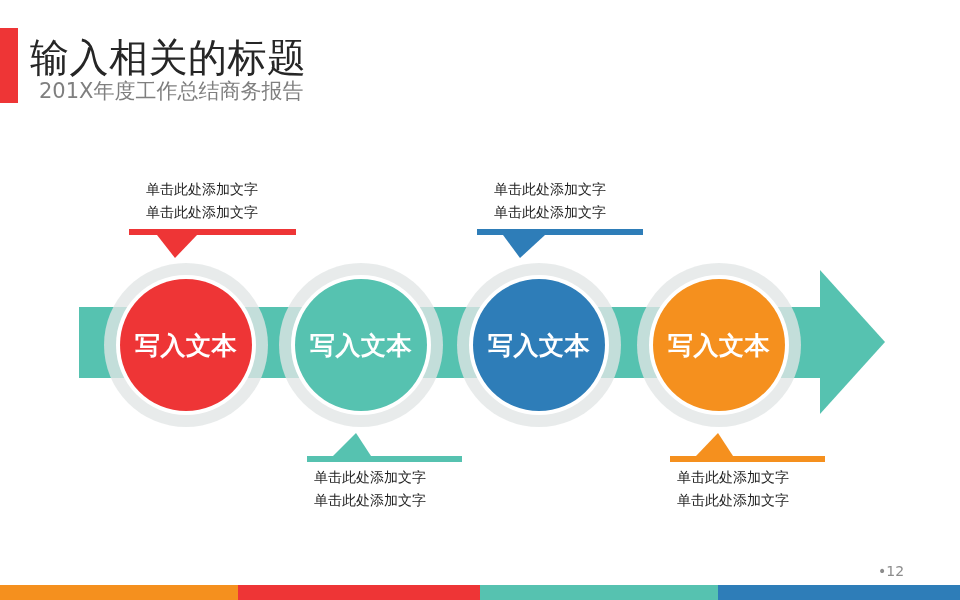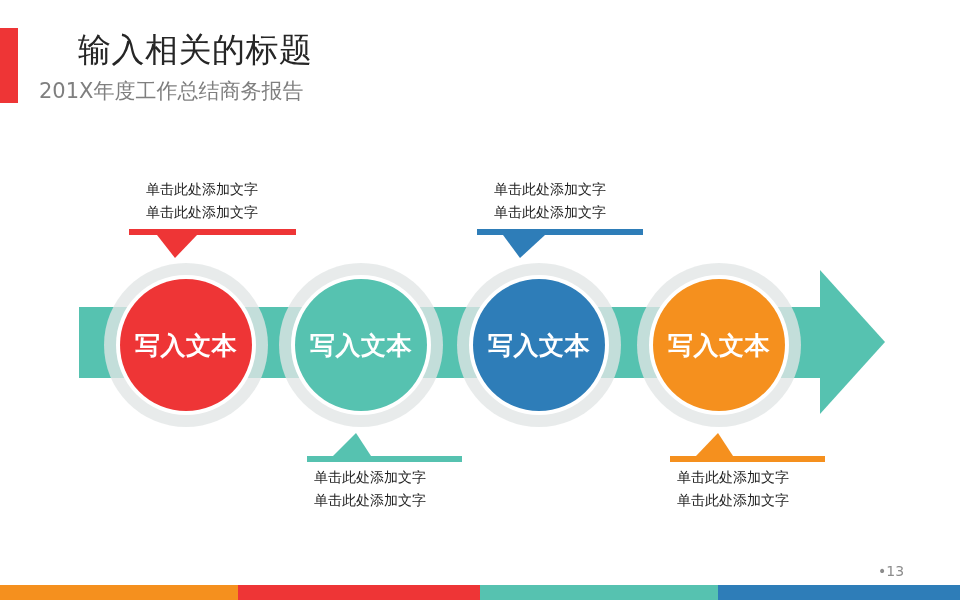--- a/index.html
+++ b/index.html
@@ -1,18 +1,18 @@
 <!DOCTYPE html>
 <html><head>
 <meta charset="utf-8">
 <style>
   html, body { margin:0; padding:0; }
   body { width:960px; height:600px; position:relative; overflow:hidden; background:#ffffff; font-family:"DejaVu Sans", "Liberation Sans", sans-serif; }
   .accent-bar { position:absolute; left:0; top:28px; width:18px; height:75px; }
-  .title { position:absolute; left:30px; top:28px; font-size:33px; color:#262626; line-height:44px; white-space:nowrap; letter-spacing:0.5px;margin-left:48px; }
+  .title { position:absolute; left:30px; top:36px; font-size:39px; color:#262626; line-height:44px; white-space:nowrap; letter-spacing:0.5px; }
   .subtitle { position:absolute; left:39px; top:76px; font-size:21px; color:#7f7f7f; line-height:30px; white-space:nowrap; }
   .band { position:absolute; left:79px; top:307px; width:742px; height:71px; }
   .arrowhead { position:absolute; left:820px; top:270px; width:0; height:0; border-top:72px solid transparent; border-bottom:72px solid transparent; border-left-width:65px; border-left-style:solid; }
   .node { position:absolute; width:164px; height:164px; border-radius:50%; }
   .node .halo { position:absolute; inset:0; border-radius:50%; background:rgba(226,229,230,0.78); }
   .node .white { position:absolute; left:12px; top:12px; width:140px; height:140px; border-radius:50%; background:#ffffff; }
   .node .core { position:absolute; left:16px; top:16px; width:132px; height:132px; border-radius:50%; display:flex; align-items:center; justify-content:center; }
   .node .core span { color:#ffffff; font-weight:bold; font-size:25px; letter-spacing:0.5px; white-space:nowrap; }
   .callout { position:absolute; }
   .callout .text { position:absolute; font-size:14px; color:#1f1f1f; line-height:23px; white-space:nowrap; text-align:left; }
@@ -81,17 +81,17 @@
   <div class="tri" style="left:503px; top:235px; border-left:17px solid transparent; border-right:25px solid transparent; border-top:23px solid #2E7DB8;"></div>
 </div>
 
 <div class="callout" style="left:0; top:0;">
   <div class="tri" style="left:696px; top:433px; border-left:22px solid transparent; border-right:15px solid transparent; border-bottom:23px solid #F5901E;"></div>
   <div class="rule" style="left:670px; top:456px; width:155px; background:#F5901E"></div>
   <div class="text" style="left:677px; top:466px;">单击此处添加文字</div>
   <div class="text" style="left:677px; top:489px;">单击此处添加文字</div>
 </div>
 
-<div class="page-num">•13</div>
+<div class="page-num">•12</div>
 <div class="footer-stripe" style="left:0; width:238px; background:#F5901E"></div>
 <div class="footer-stripe" style="left:238px; width:242px; background:#EE3536"></div>
 <div class="footer-stripe" style="left:480px; width:238px; background:#56C2B0"></div>
 <div class="footer-stripe" style="left:718px; width:242px; background:#2E7DB8"></div>
 
 </body></html>

